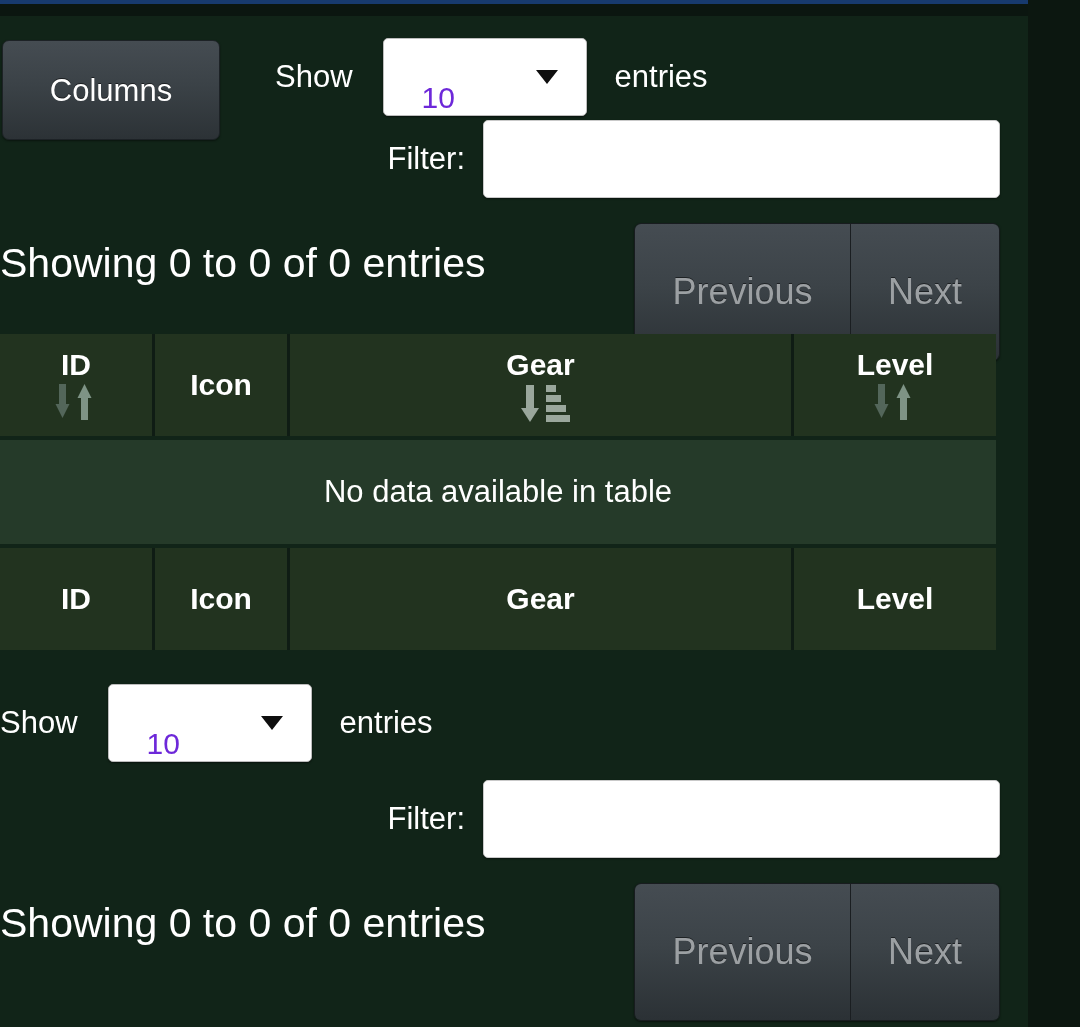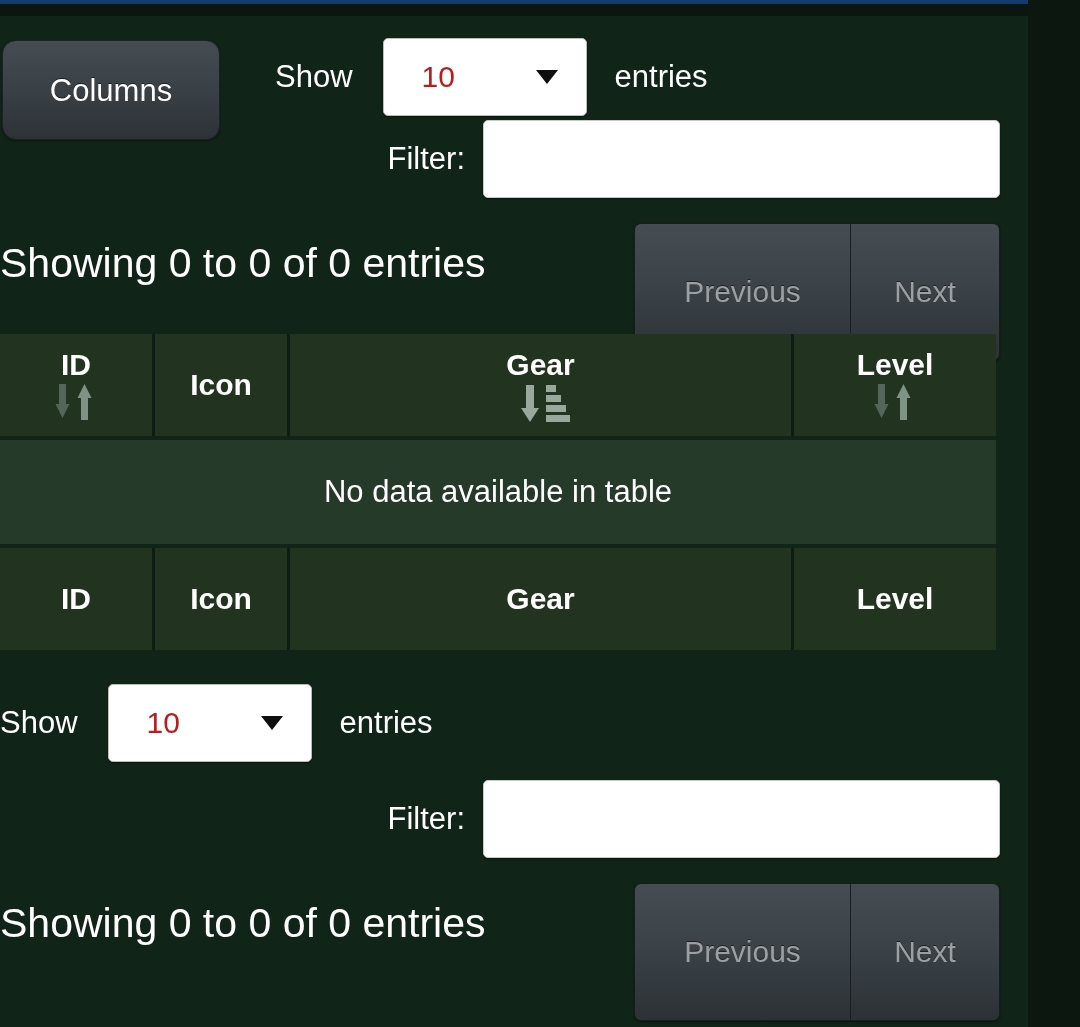--- a/index.html
+++ b/index.html
@@ -59,21 +59,21 @@
   
   .toolbar-row {
     position: relative;
     height: 104px;
   }
   .btn-columns {
     position: absolute;
     left: 2px; top: 24px;
     width: 218px; height: 100px;
     border: 1px solid #1d2226;
-    border-radius: 14px;
+    border-radius: 7px;
     background: linear-gradient(to bottom, #454c52 0%, #3b4247 45%, #2c3236 100%);
     color: #ffffff;
     font-size: 31px;
     font-family: "Liberation Sans", sans-serif;
     text-shadow: 0 -1px 0 rgba(0,0,0,.55);
     box-shadow: 0 1px 2px rgba(0,0,0,.45);
     cursor: pointer;
     line-height: 1;
   }
 
@@ -84,28 +84,28 @@
     align-items: center;
     gap: 16px;
     font-size: 31px;
   }
   .length-group .lbl-pre { margin-right: 14px; }
   .length-group .lbl-post { margin-left: 12px; }
 
   .select-box {
     position: relative;
     display: inline-flex;
-    align-items: center;
+    align-items: flex-end;
     width: 204px; height: 78px;
     background: #ffffff;
     border: 1px solid #bdbdbd;
     border-radius: 5px;
     box-shadow: 0 1px 2px rgba(0,0,0,.5);
     padding-left: 38px;
-    color: #b91c1c;
+    color: #6d28d9;
     font-size: 30px;
     cursor: pointer;
   }
   .select-box .caret {
     position: absolute;
     right: 28px; top: 50%;
     transform: translateY(-50%);
     width: 0; height: 0;
     border-left: 11px solid transparent;
     border-right: 11px solid transparent;
@@ -156,21 +156,21 @@
     display: flex;
     border-radius: 7px;
     overflow: hidden;
     box-shadow: 0 1px 2px rgba(0,0,0,.5);
     border: 1px solid #181c1f;
   }
   .page-btn {
     height: 136px;
     background: linear-gradient(to bottom, #454c52 0%, #3c4348 45%, #2b3135 100%);
     color: #9ca0a3;
-    font-size: 30px;
+    font-size: 36px;
     font-family: "Liberation Sans", sans-serif;
     border: 0;
     padding: 8px 34px;
     cursor: default;
     text-shadow: 0 -1px 0 rgba(0,0,0,.5);
     line-height: 1;
   }
   .page-btn.prev { width: 216px; border-right: 1px solid #1a1e21; }
   .page-btn.next { width: 148px; }
 

